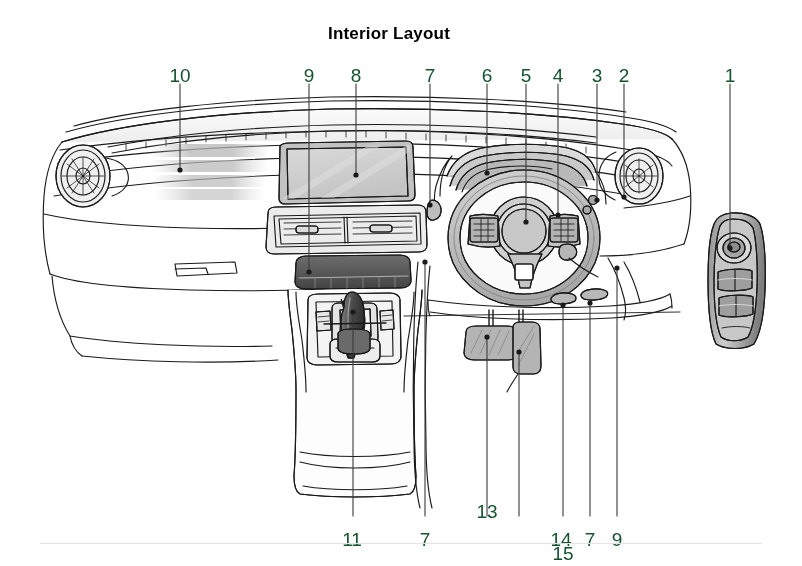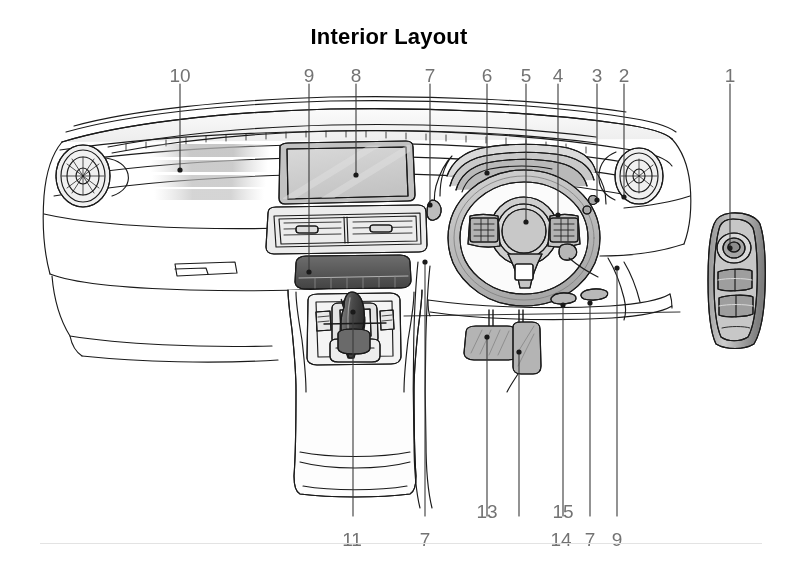--- a/index.html
+++ b/index.html
@@ -19,32 +19,32 @@
     position: relative;
     width: 802px;
     height: 566px;
   }
   #page-title {
     position: absolute;
     top: 24px;
     left: 0;
     width: 778px;
     text-align: center;
-    font-size: 22px;
+    font-size: 17px;
     font-weight: bold;
     letter-spacing: 0.2px;
   }
   .callout {
     position: absolute;
     font-size: 19px;
     font-weight: 400;
     line-height: 1;
     text-align: center;
     transform: translateX(-50%);
-    color: #737373;
+    color: #14532d;
   }
   #figure-svg {
     position: absolute;
     left: 0;
     top: 0;
   }
   #bottom-rule {
     position: absolute;
     left: 40px;
     top: 543px;
@@ -554,19 +554,19 @@
       <div class="callout" style="left: 487px; top: 66px;">6</div>
       <div class="callout" style="left: 526px; top: 66px;">5</div>
       <div class="callout" style="left: 558px; top: 66px;">4</div>
       <div class="callout" style="left: 597px; top: 66px;">3</div>
       <div class="callout" style="left: 624px; top: 66px;">2</div>
       <div class="callout" style="left: 730px; top: 66px;">1</div>
       <div class="callout" style="left: 352px; top: 530px;">11</div>
       <div class="callout" style="left: 425px; top: 530px;">7</div>
       <div class="callout" style="left: 487px; top: 502px;">13</div>
       <div class="callout" style="left: 519px; top: 530px; margin-left: 42px;">14</div>
-      <div class="callout" style="left: 563px; top: 502px; text-align: right;">15</div>
+      <div class="callout" style="left: 563px; top: 544px; text-align: right;">15</div>
       <div class="callout" style="left: 590px; top: 530px;">7</div>
       <div class="callout" style="left: 617px; top: 530px;">9</div>
     </div>
 
   <div id="bottom-rule" style="background: rgb(227, 227, 227);"></div>
 </div>
 
 </body></html>

